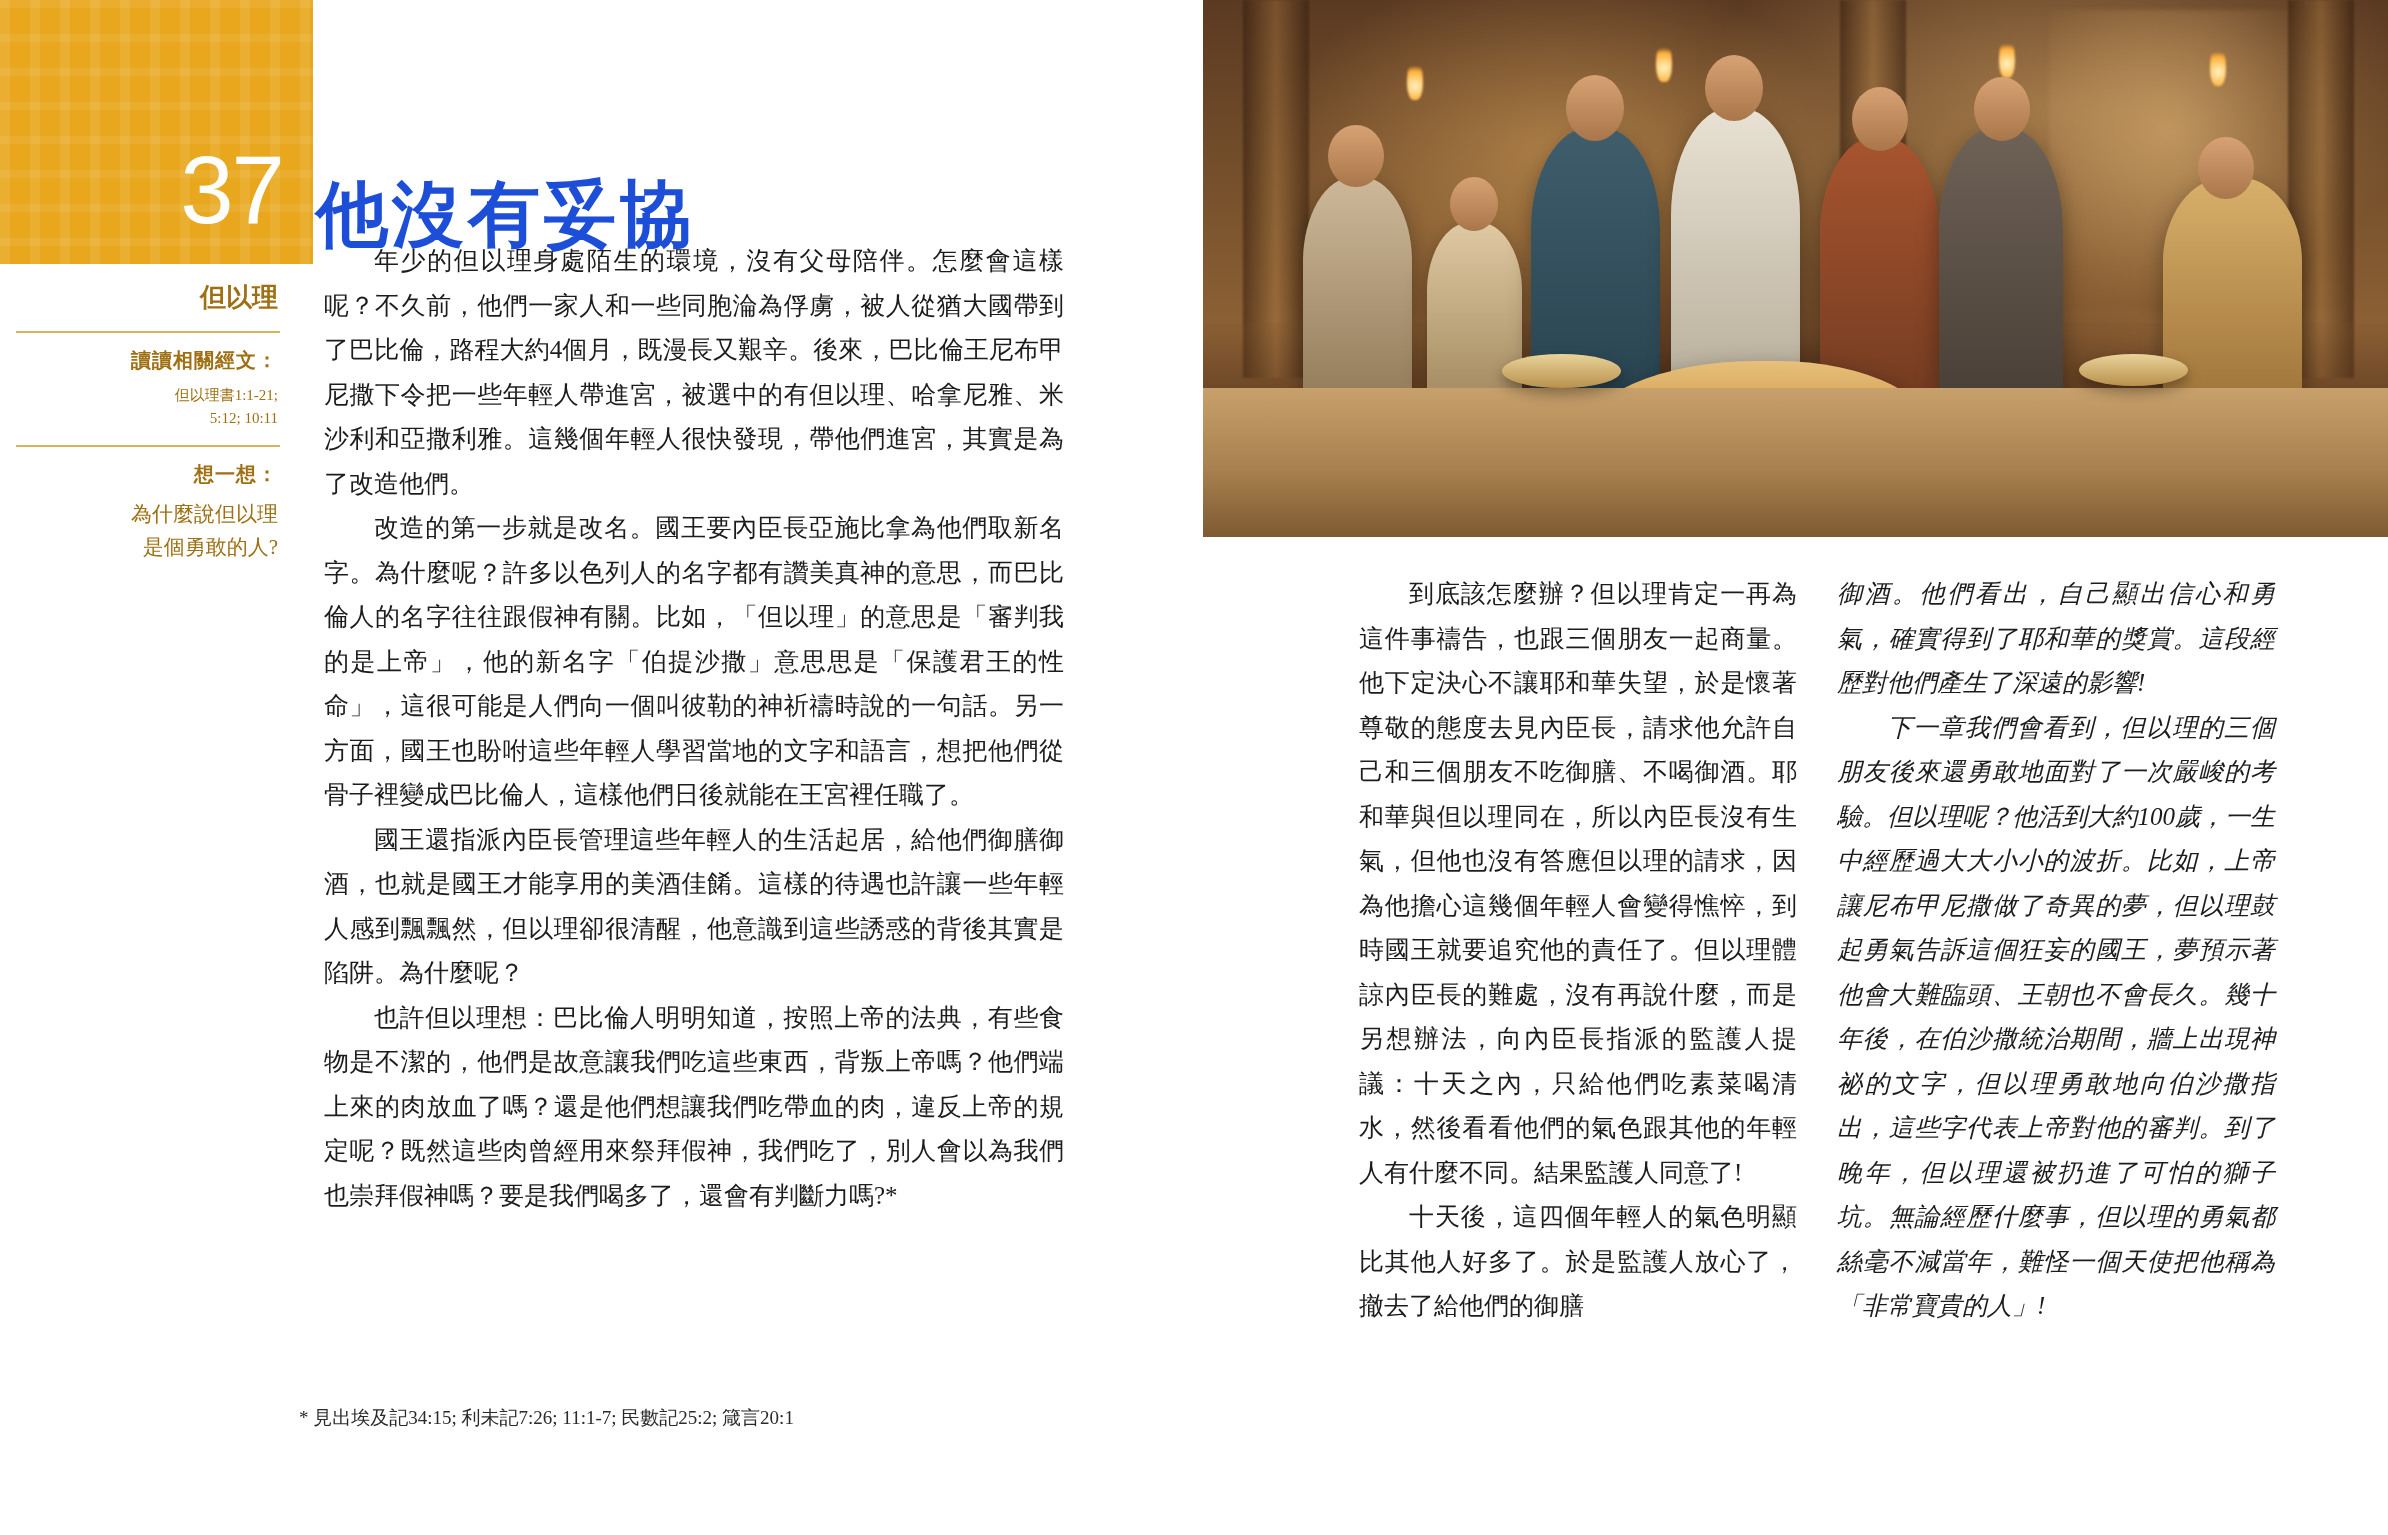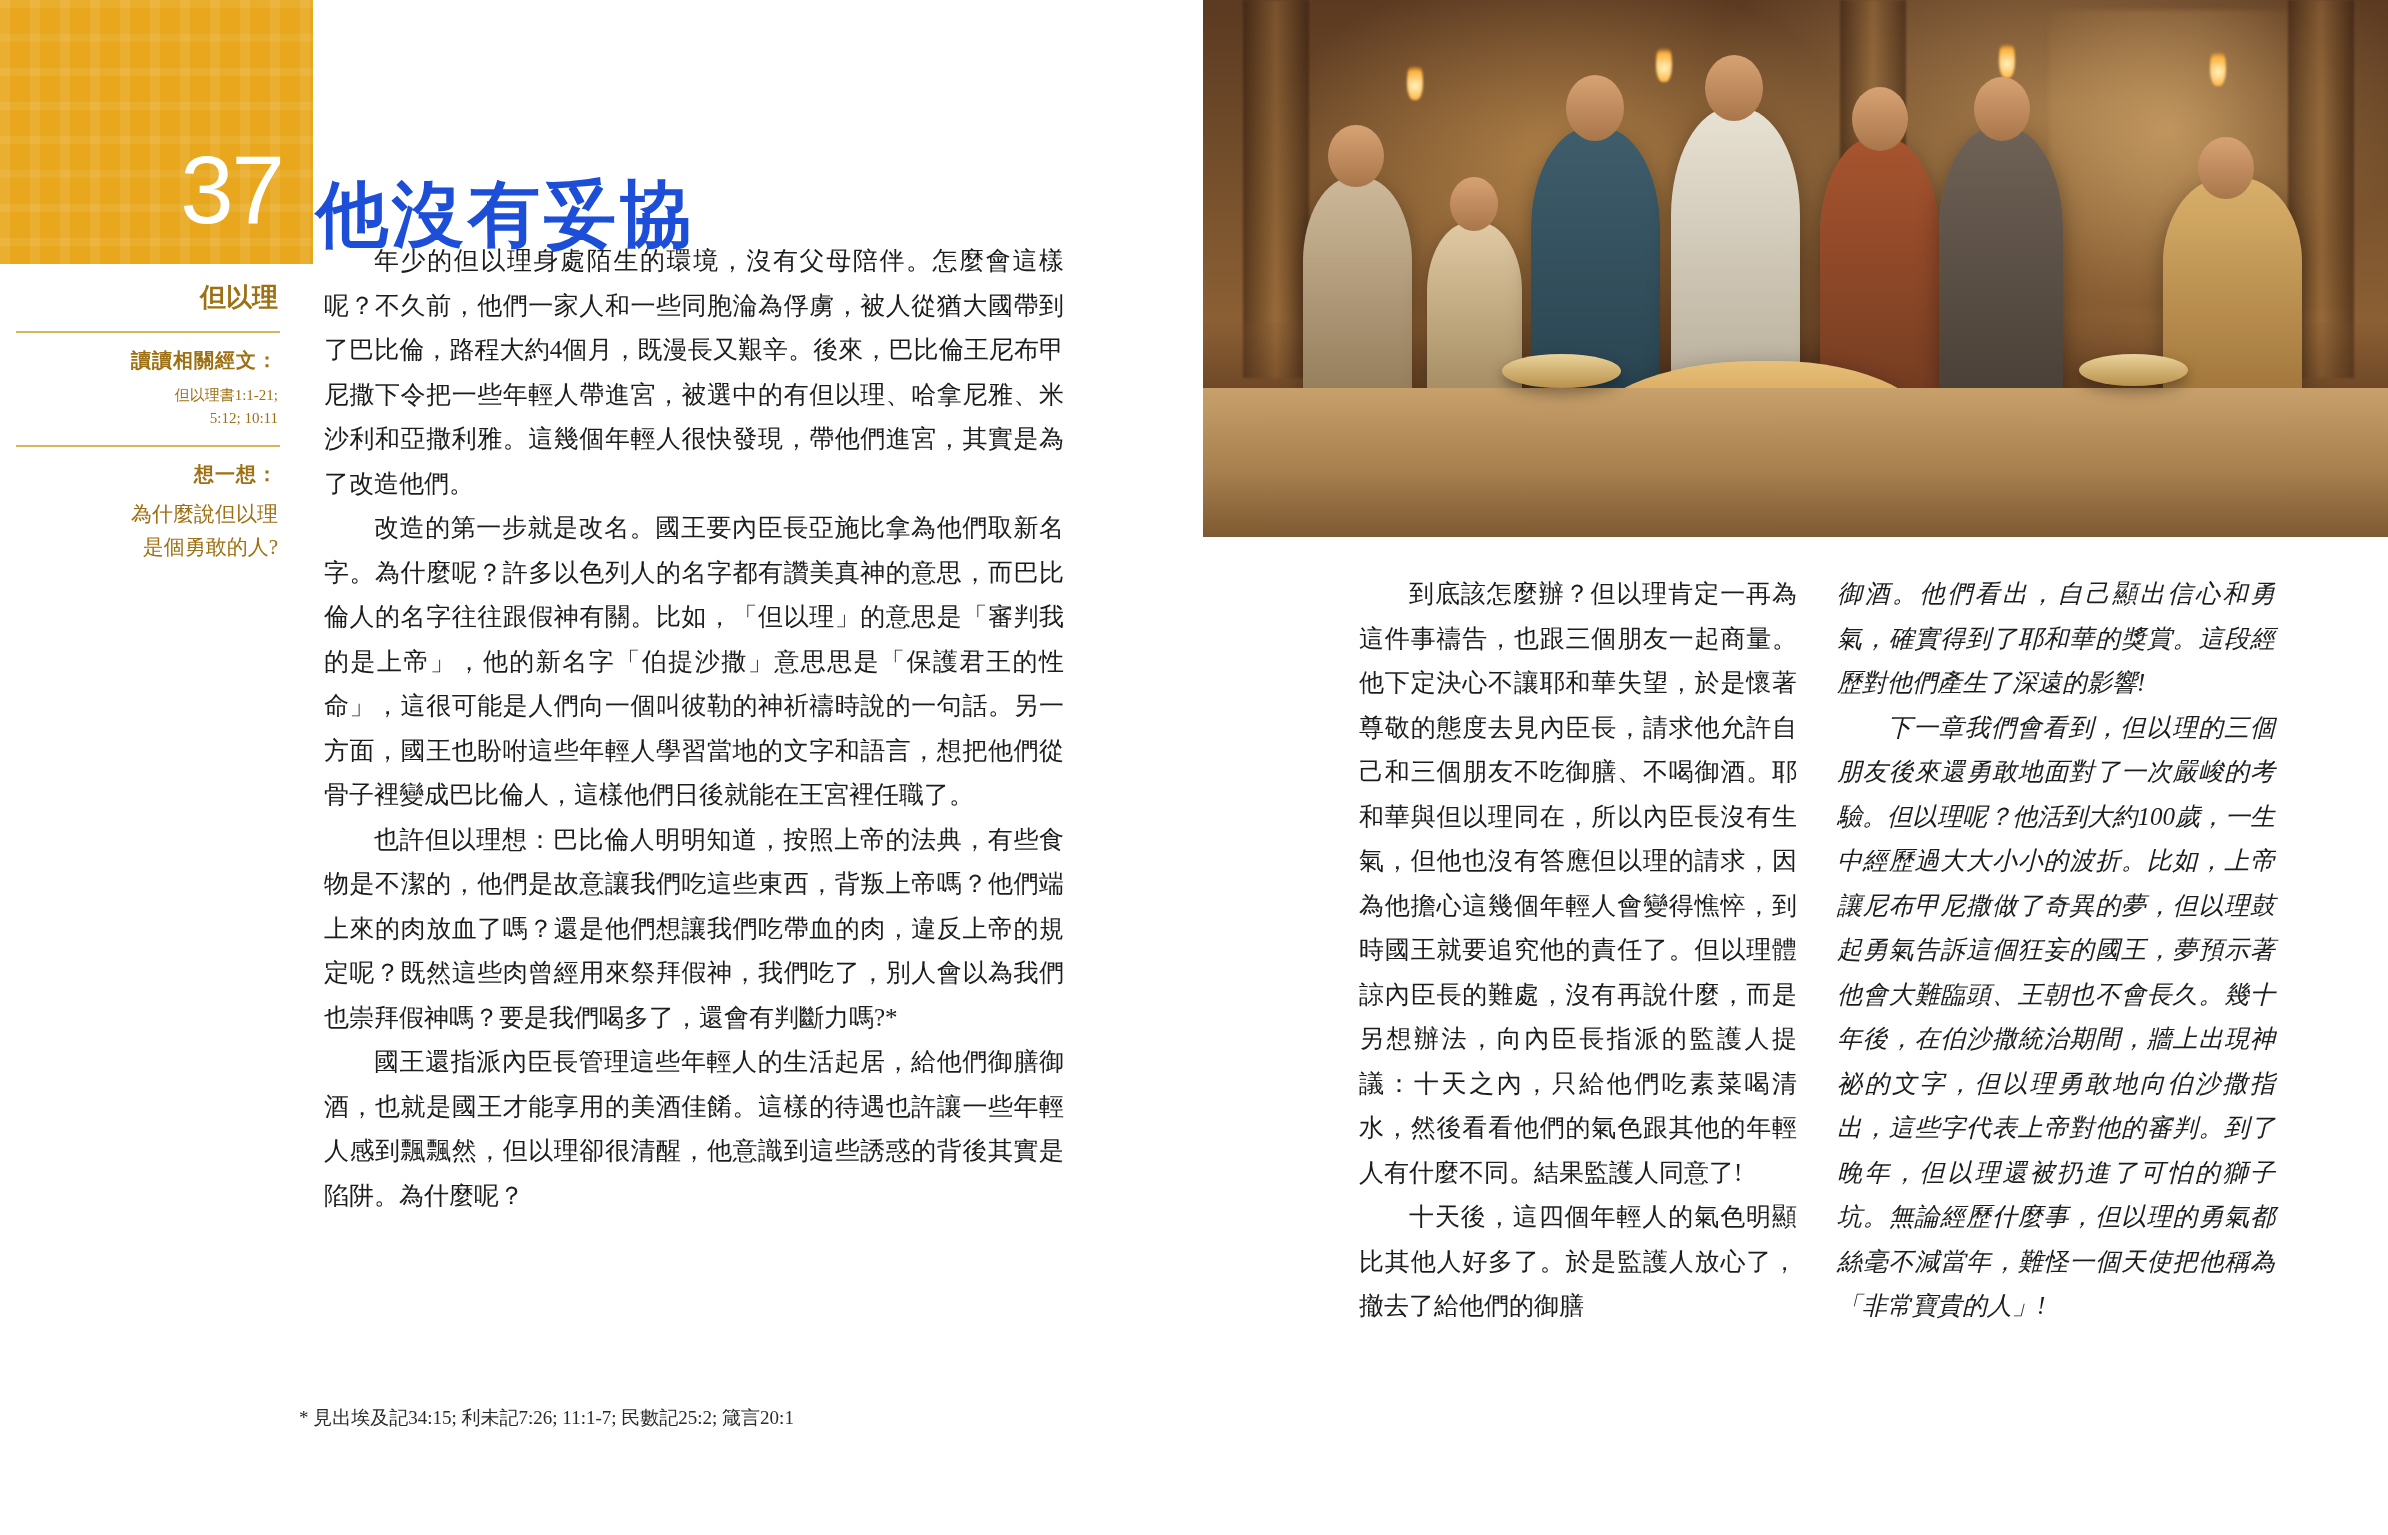--- a/index.html
+++ b/index.html
@@ -329,22 +329,22 @@
       <div class="sidebar-question" style="white-space:pre-line">為什麼說但以理
 是個勇敢的人?</div>
     </div>
 
 
     <h1 class="page-title">他沒有妥協</h1>
 
     <div class="body-left">
       <p>年少的但以理身處陌生的環境，沒有父母陪伴。怎麼會這樣呢？不久前，他們一家人和一些同胞淪為俘虜，被人從猶大國帶到了巴比倫，路程大約4個月，既漫長又艱辛。後來，巴比倫王尼布甲尼撒下令把一些年輕人帶進宮，被選中的有但以理、哈拿尼雅、米沙利和亞撒利雅。這幾個年輕人很快發現，帶他們進宮，其實是為了改造他們。</p>
       <p>改造的第一步就是改名。國王要內臣長亞施比拿為他們取新名字。為什麼呢？許多以色列人的名字都有讚美真神的意思，而巴比倫人的名字往往跟假神有關。比如，「但以理」的意思是「審判我的是上帝」，他的新名字「伯提沙撒」意思思是「保護君王的性命」，這很可能是人們向一個叫彼勒的神祈禱時說的一句話。另一方面，國王也盼咐這些年輕人學習當地的文字和語言，想把他們從骨子裡變成巴比倫人，這樣他們日後就能在王宮裡任職了。</p>
+      <p style="shape-outside: none;">國王還指派內臣長管理這些年輕人的生活起居，給他們御膳御酒，也就是國王才能享用的美酒佳餚。這樣的待遇也許讓一些年輕人感到飄飄然，但以理卻很清醒，他意識到這些誘惑的背後其實是陷阱。為什麼呢？</p>
       <p>也許但以理想：巴比倫人明明知道，按照上帝的法典，有些食物是不潔的，他們是故意讓我們吃這些東西，背叛上帝嗎？他們端上來的肉放血了嗎？還是他們想讓我們吃帶血的肉，違反上帝的規定呢？既然這些肉曾經用來祭拜假神，我們吃了，別人會以為我們也崇拜假神嗎？要是我們喝多了，還會有判斷力嗎?*</p>
-      <p style="shape-outside: none;">國王還指派內臣長管理這些年輕人的生活起居，給他們御膳御酒，也就是國王才能享用的美酒佳餚。這樣的待遇也許讓一些年輕人感到飄飄然，但以理卻很清醒，他意識到這些誘惑的背後其實是陷阱。為什麼呢？</p>
     </div>
 
     <div class="footnote">* 見出埃及記34:15; 利未記7:26; 11:1-7; 民數記25:2; 箴言20:1</div>
   </div>
 
   <div class="right-page">
 
     <div class="illustration">
       <div class="illus-bg"></div>
       <div class="illus-relief"></div>

